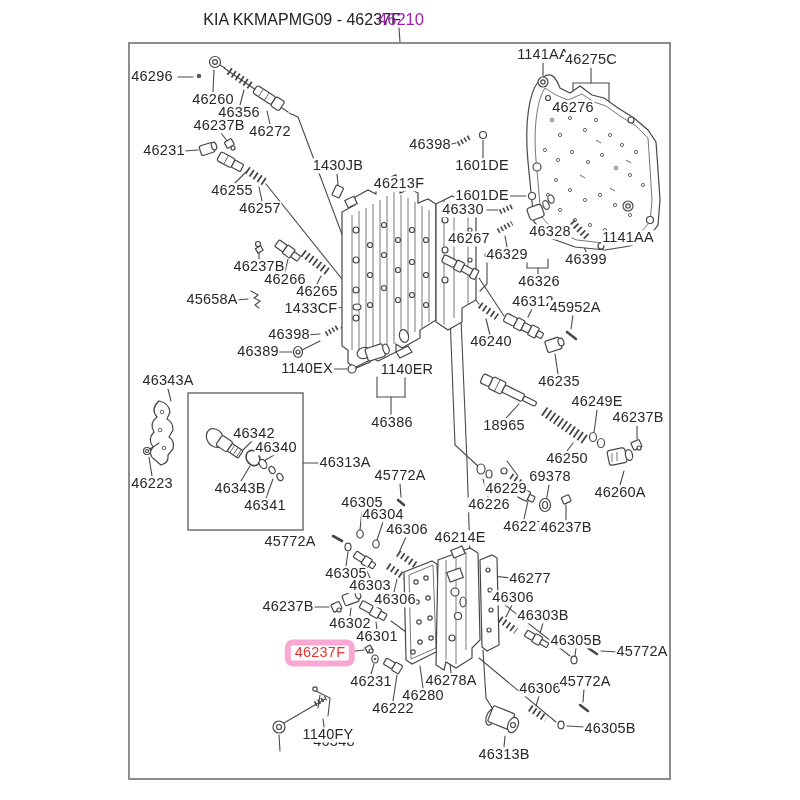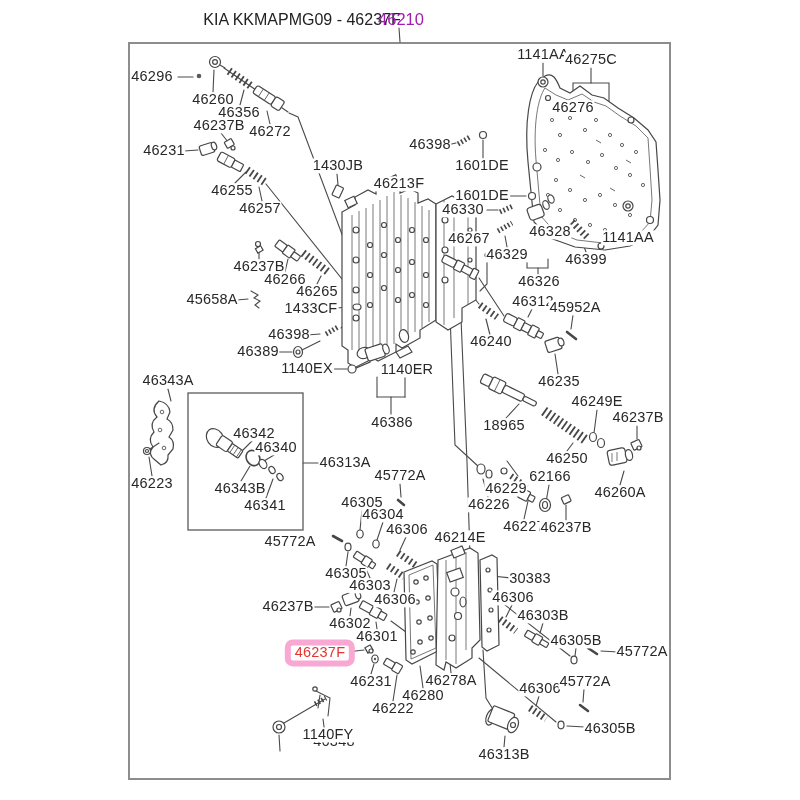--- a/index.html
+++ b/index.html
@@ -567,21 +567,21 @@
       <span class="part-label" style="left: 254px; top: 434px;">46342</span>
       <span class="part-label" style="left: 276px; top: 448px;">46340</span>
       <span class="part-label" style="left: 240px; top: 489px;">46343B</span>
       <span class="part-label" style="left: 265px; top: 506px;">46341</span>
       <span class="part-label" style="left: 345px; top: 463px;">46313A</span>
       <span class="part-label" style="left: 407px; top: 370px;">1140ER</span>
       <span class="part-label" style="left: 392px; top: 423px;">46386</span>
       <span class="part-label" style="left: 504px; top: 426px;">18965</span>
       <span class="part-label" style="left: 567px; top: 459px;">46250</span>
       <span class="part-label" style="left: 506px; top: 453px; margin-top: 36px;">46229</span>
-      <span class="part-label" style="left: 550px; top: 477px;">62166</span>
+      <span class="part-label" style="left: 550px; top: 477px;">69378</span>
       <span class="part-label" style="left: 489px; top: 505px;">46226</span>
       <span class="part-label" style="left: 524px; top: 527px;">46227</span>
       <span class="part-label" style="left: 566px; top: 528px;">46237B</span>
       <span class="part-label" style="left: 400px; top: 476px;">45772A</span>
       <span class="part-label" style="left: 362px; top: 503px;">46305</span>
       <span class="part-label" style="left: 383px; top: 515px;">46304</span>
       <span class="part-label" style="left: 407px; top: 530px;">46306</span>
       <span class="part-label" style="left: 460px; top: 538px;">46214E</span>
       <span class="part-label" style="left: 290px; top: 542px;">45772A</span>
       <span class="part-label" style="left: 346px; top: 574px;">46305</span>
@@ -590,21 +590,21 @@
       <span class="part-label" style="left: 288px; top: 607px;">46237B</span>
       <span class="part-label" style="left: 350px; top: 624px;">46302</span>
       <span class="part-label" style="left: 377px; top: 637px; text-align: right;">46301</span>
       <span class="part-label highlight" style="left: 320px; top: 653px;">46237F</span>
       <span class="part-label" style="left: 371px; top: 682px;">46231</span>
       <span class="part-label" style="left: 451px; top: 681px;">46278A</span>
       <span class="part-label" style="left: 423px; top: 696px;">46280</span>
       <span class="part-label" style="left: 393px; top: 709px;">46222</span>
       <span class="part-label" style="left: 326px; top: 742px; margin-left: 8px;">46348</span>
       <span class="part-label" style="left: 280px; top: 735px; margin-left: 48px;">1140FY</span>
-      <span class="part-label" style="left: 530px; top: 579px;">30383</span>
+      <span class="part-label" style="left: 530px; top: 579px;">46277</span>
       <span class="part-label" style="left: 513px; top: 598px;">46306</span>
       <span class="part-label" style="left: 543px; top: 616px;">46303B</span>
       <span class="part-label" style="left: 576px; top: 641px;">46305B</span>
       <span class="part-label" style="left: 642px; top: 652px;">45772A</span>
       <span class="part-label" style="left: 540px; top: 689px;">46306</span>
       <span class="part-label" style="left: 585px; top: 682px;">45772A</span>
       <span class="part-label" style="left: 610px; top: 729px;">46305B</span>
       <span class="part-label" style="left: 504px; top: 755px;">46313B</span>
     </div>
 </div>

